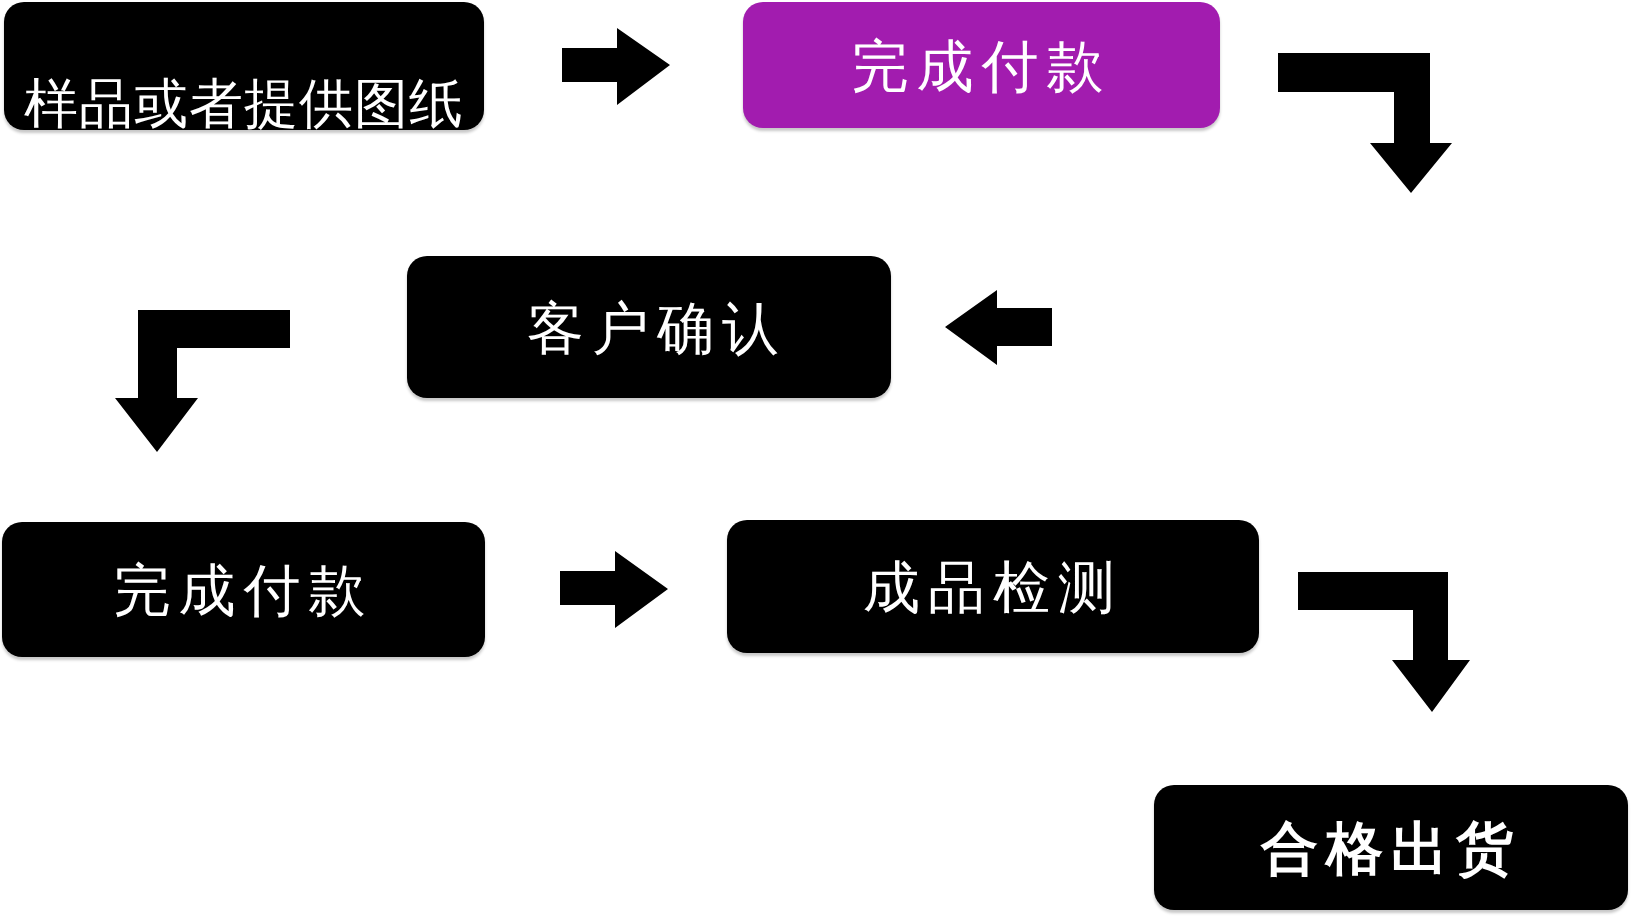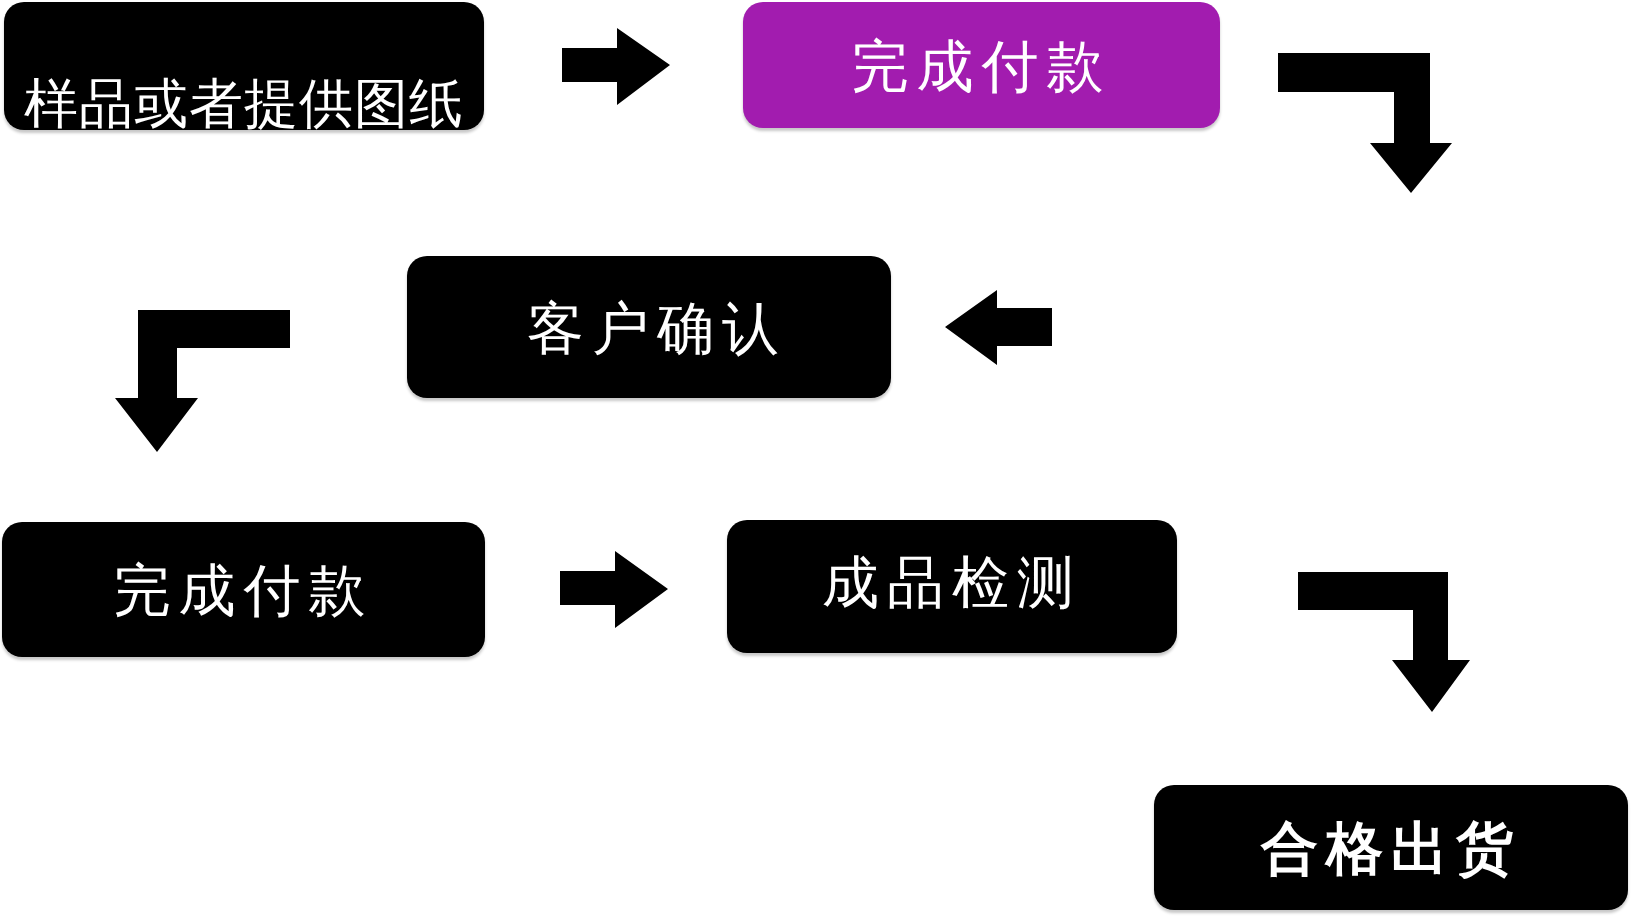--- a/index.html
+++ b/index.html
@@ -63,21 +63,21 @@
 
 
   <div class="node" style="left: 407px; top: 256px; width: 484px; height: 142px; background: rgb(0, 0, 0); color: rgb(255, 255, 255); font-size: 57px; letter-spacing: 8px; padding-left: 16px;">
     <span class="label">客户确认</span>
   </div>
 
   <div class="node" style="left: 2px; top: 522px; width: 483px; height: 135px; background: rgb(0, 0, 0); color: rgb(255, 255, 255); font-size: 57px; letter-spacing: 8px;">
     <span class="label">完成付款</span>
   </div>
 
-  <div class="node" style="left: 727px; top: 520px; width: 450px; height: 133px; background: rgb(0, 0, 0); color: rgb(255, 255, 255); font-size: 57px; letter-spacing: 8px; font-family: Liberation Mono, monospace;">
+  <div class="node" style="left: 727px; top: 520px; width: 532px; height: 133px; background: rgb(0, 0, 0); color: rgb(255, 255, 255); font-size: 57px; letter-spacing: 8px;">
     <span class="label">成品检测</span>
   </div>
 
   <div class="node" style="left: 1154px; top: 785px; width: 474px; height: 125px; background: rgb(0, 0, 0); color: rgb(255, 255, 255); font-size: 57px; letter-spacing: 8px; font-weight: bold;">
     <span class="label">合格出货</span>
   </div>
 
 </div>
 
 </body></html>

